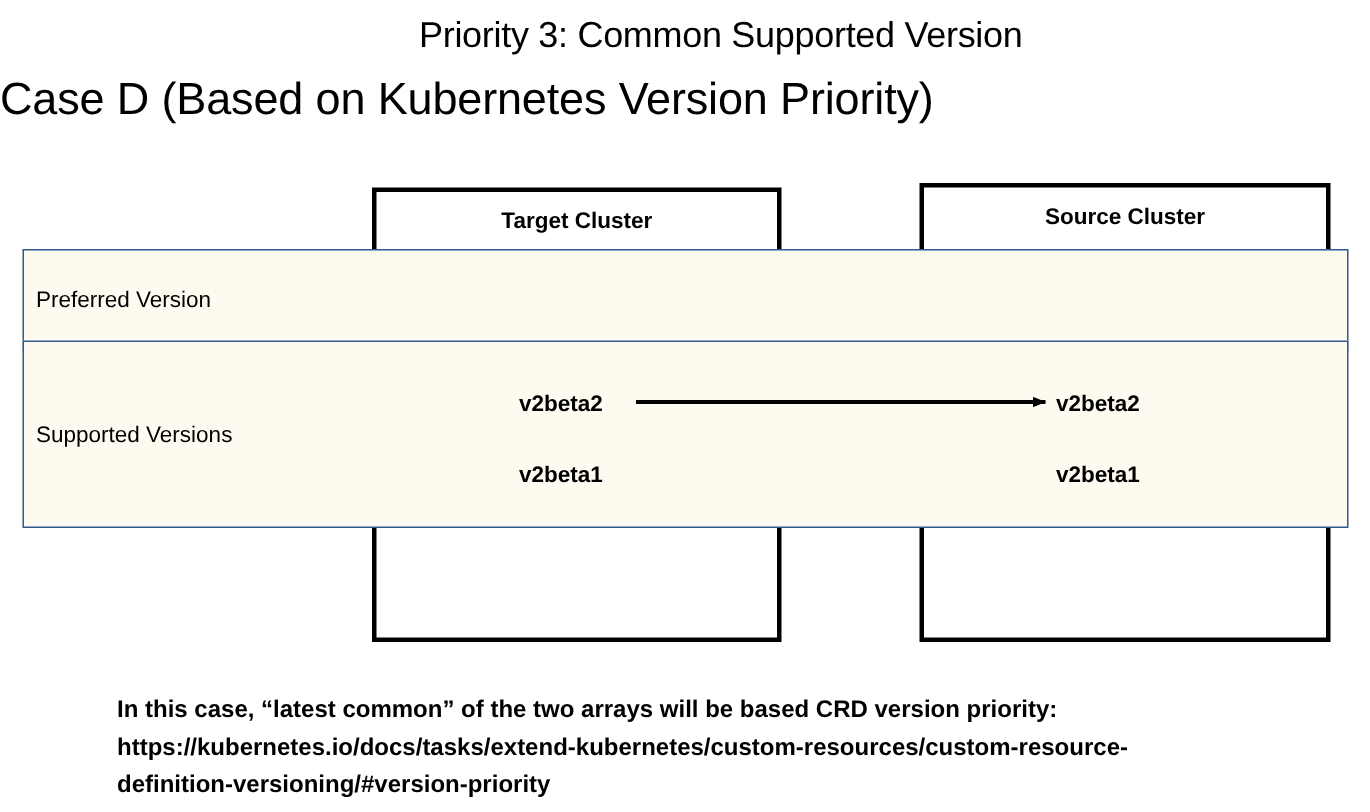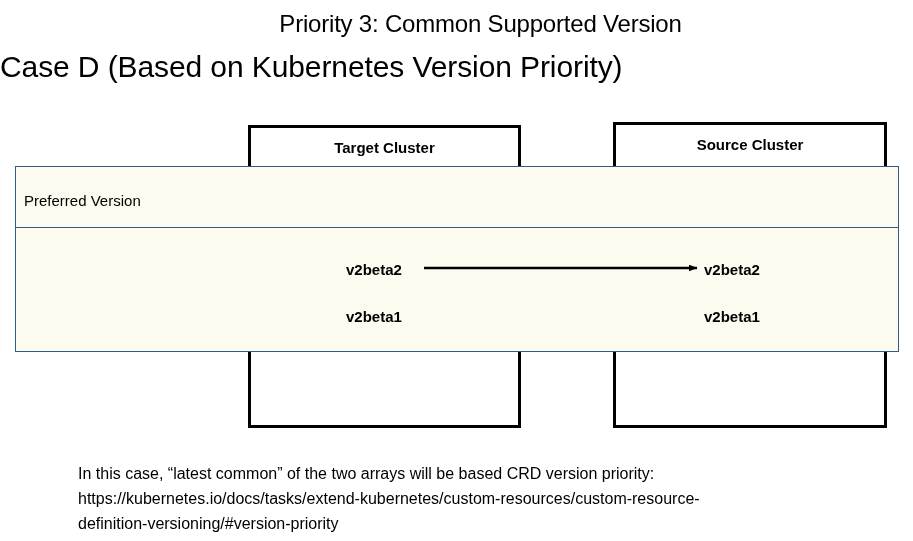--- a/index.html
+++ b/index.html
@@ -123,21 +123,21 @@
   }
 
   
   .footer-note {
     position: absolute;
     left: 78px;
     top: 461px;
     width: 790px;
     font-size: 16px;
     line-height: 25px;
-    font-weight: 400;
+    font-weight: 700;
     text-align: left;
   }
   .footer-note div { white-space: nowrap; }
 </style>
 </head>
 <body>
 
 <div class="title">Priority 3: Common Supported Version</div>
 <div class="subtitle">Case D (Based on Kubernetes Version Priority)</div>
 
@@ -147,20 +147,21 @@
 
 <div class="cluster-box" id="target-box">
   <div class="cluster-header">Source Cluster</div>
 </div>
 
 <div class="table-row" id="row-preferred">
   <span class="row-label">Preferred Version</span>
 </div>
 
 <div class="table-row" id="row-supported">
+  <span class="row-label">Supported Versions</span>
 
   <span class="ver src line1">v2beta2</span>
   <span class="ver src line2">v2beta1</span>
 
   <span class="ver tgt line1">v2beta2</span>
   <span class="ver tgt line2">v2beta1</span>
 </div>
 
 <svg id="mapping-arrow" viewBox="0 0 913 541">
   <defs>

